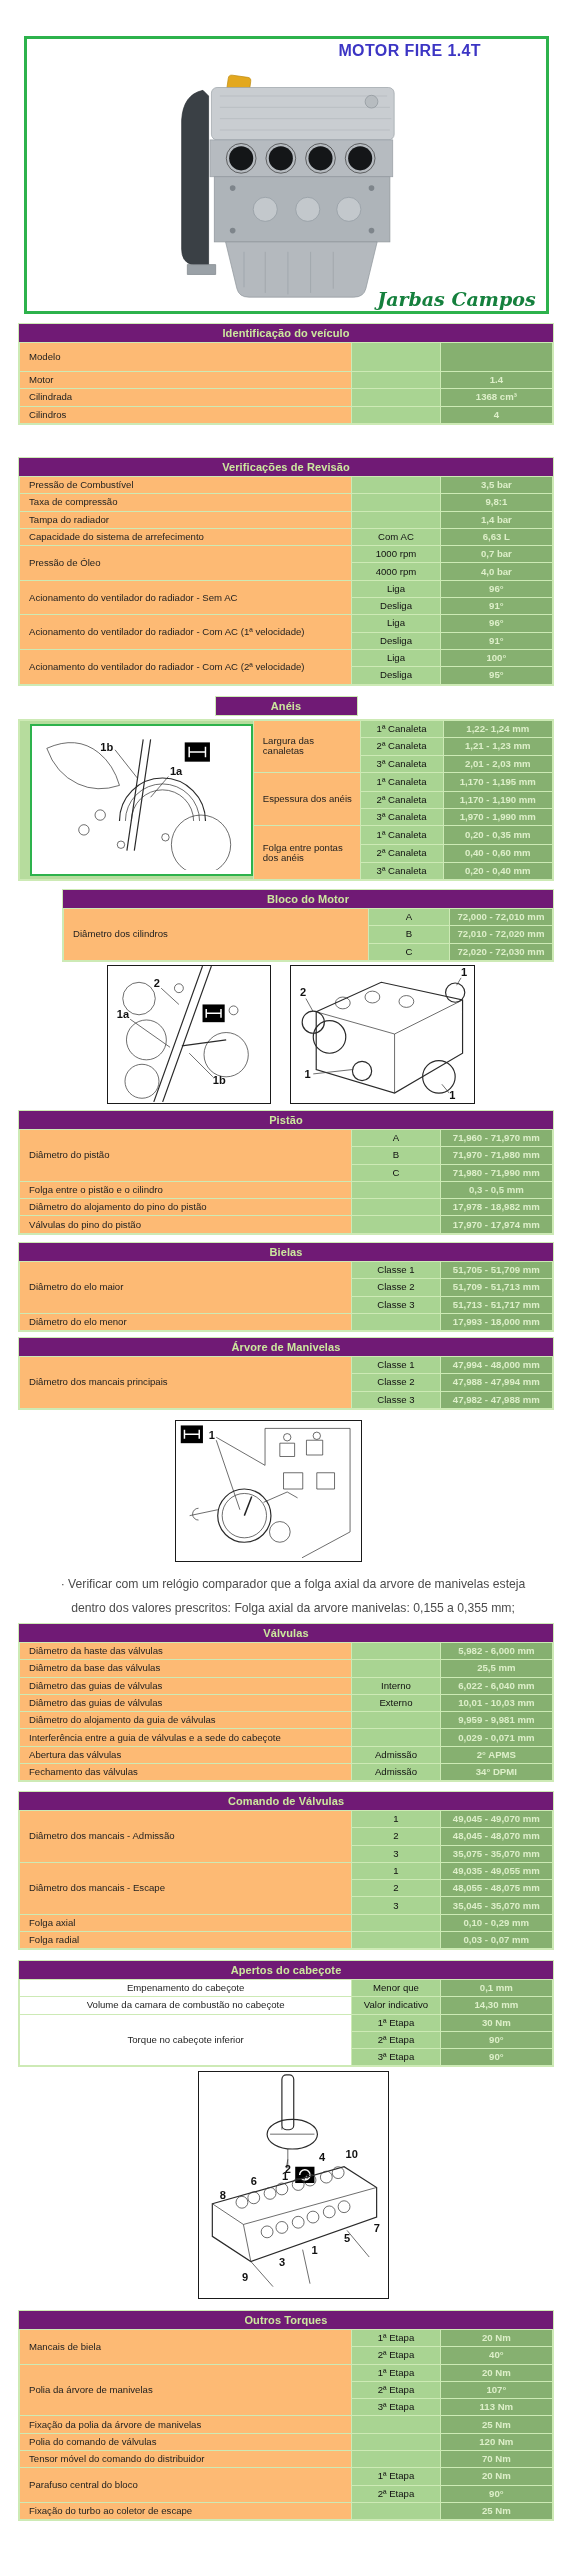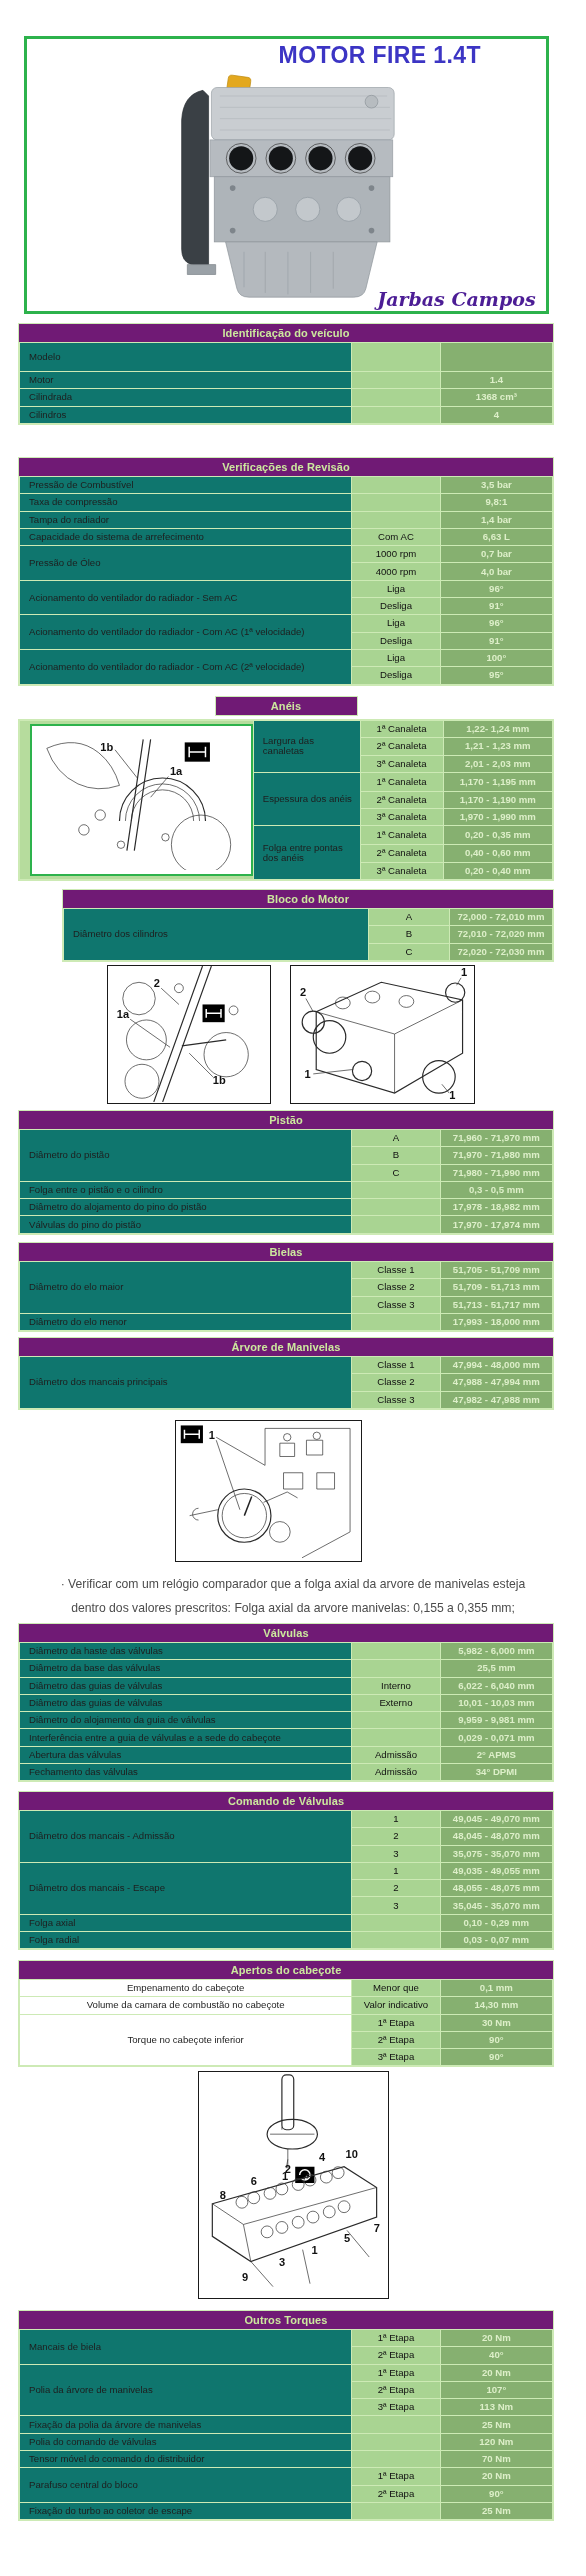--- a/index.html
+++ b/index.html
@@ -3,35 +3,35 @@
 <meta charset="utf-8">
 <style>
   html,body{margin:0;padding:0;}
   body{
     width:586px;height:2576px;position:relative;background:#ffffff;
     font-family:"Liberation Sans", sans-serif;overflow:hidden;
   }
   
   .photo{position:absolute;left:24px;top:36px;width:525px;height:278px;
     border:3px solid #2db24c;box-sizing:border-box;background:#fff;}
-  .photo-title{position:absolute;top:3px;right:65px;font-size:23px;font-weight:bold;
+  .photo-title{position:absolute;top:3px;right:65px;font-size:16px;font-weight:bold;
     color:#3c35c4;letter-spacing:0.4px;margin-left:20px;}
   .signature{position:absolute;right:10.4px;bottom:1.5px;font-family:"DejaVu Serif",serif;
-    font-style:italic;font-weight:bold;font-size:19px;color:#4c1d95;}
+    font-style:italic;font-weight:bold;font-size:19px;color:#15803d;}
   .engine-svg{position:absolute;left:132px;top:34px;}
   
   .tbl{position:absolute;left:18px;width:536px;box-sizing:border-box;}
   .tbl-inner{border:1.5px solid #cdeab5;background:#cdeab5;}
   .tbl-head{background:#701a75;color:#cce89e;text-align:center;font-weight:bold;
     font-size:11px;line-height:18px;height:18px;letter-spacing:0.1px;}
   .tbl-bar{width:141px;margin:0 auto 3px auto;border:1.5px solid #cdeab5;}
   table{width:100%;border-collapse:separate;border-spacing:1.5px;table-layout:fixed;}
   td{height:16.3px;font-size:9.6px;line-height:1.06;padding:0 3.7px;box-sizing:border-box;
      overflow:hidden;vertical-align:middle;}
-  td.lab{background:#0f766e;color:#1e1e1e;text-align:left;padding-left:9px;}
+  td.lab{background:#fdba74;color:#1e1e1e;text-align:left;padding-left:9px;}
   td.labc{background:#ffffff;color:#1e1e1e;text-align:center;}
   td.sub{background:#a9d492;color:#111;text-align:center;}
   td.val{background:#86b070;color:#ddefc9;text-align:center;font-weight:bold;}
   td.figcell{background:#b6dc9d;vertical-align:middle;}
   
   .figbox{position:absolute;background:#fff;border:1.5px solid #1a1a1a;box-sizing:border-box;}
   .ringfig{border:2.2px solid #2db24c;background:#fff;width:219px;height:148px;margin:3px 6px;}
   .figbox svg,.ringfig svg{display:block;}
   .fig-label{font:bold 15px "Liberation Sans",sans-serif;fill:#111;}
   .lineart{stroke:#2a2a2a;fill:none;stroke-width:1.6;}

